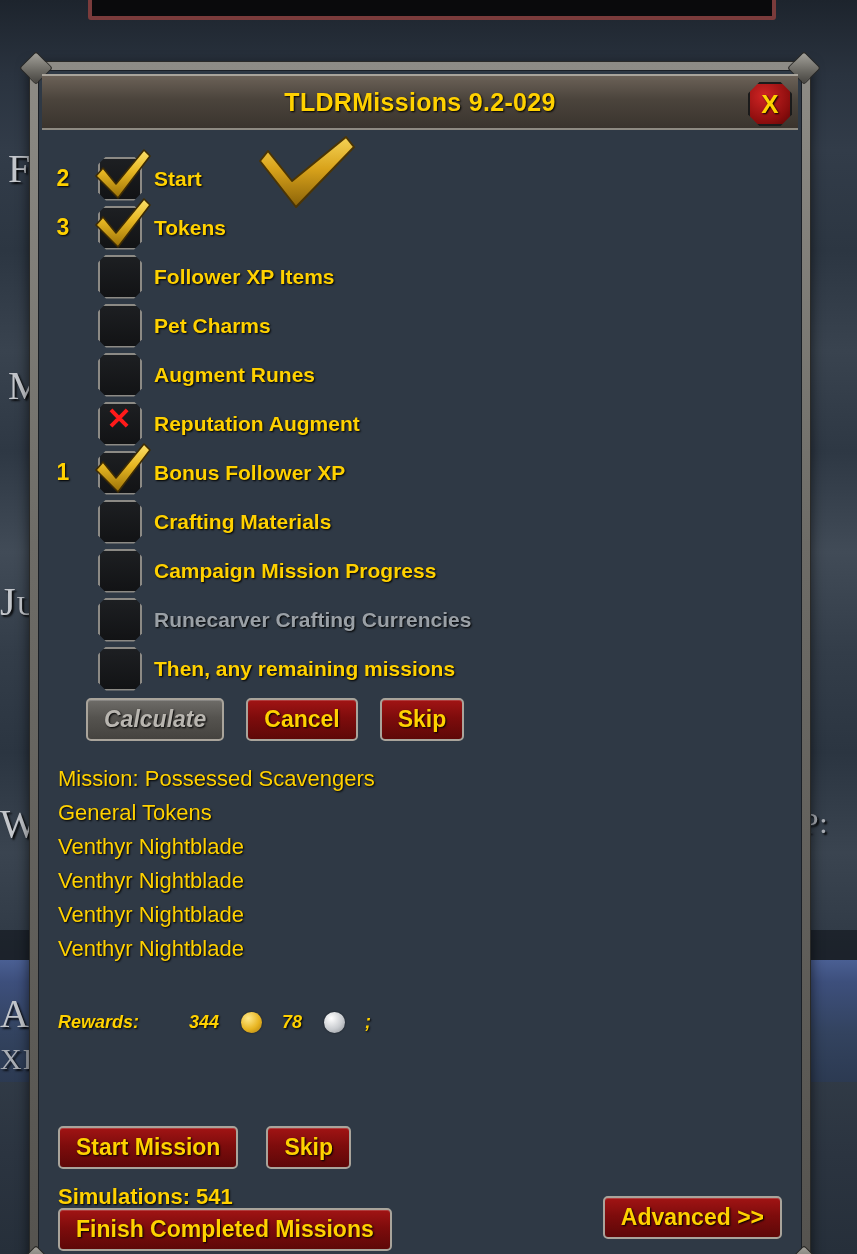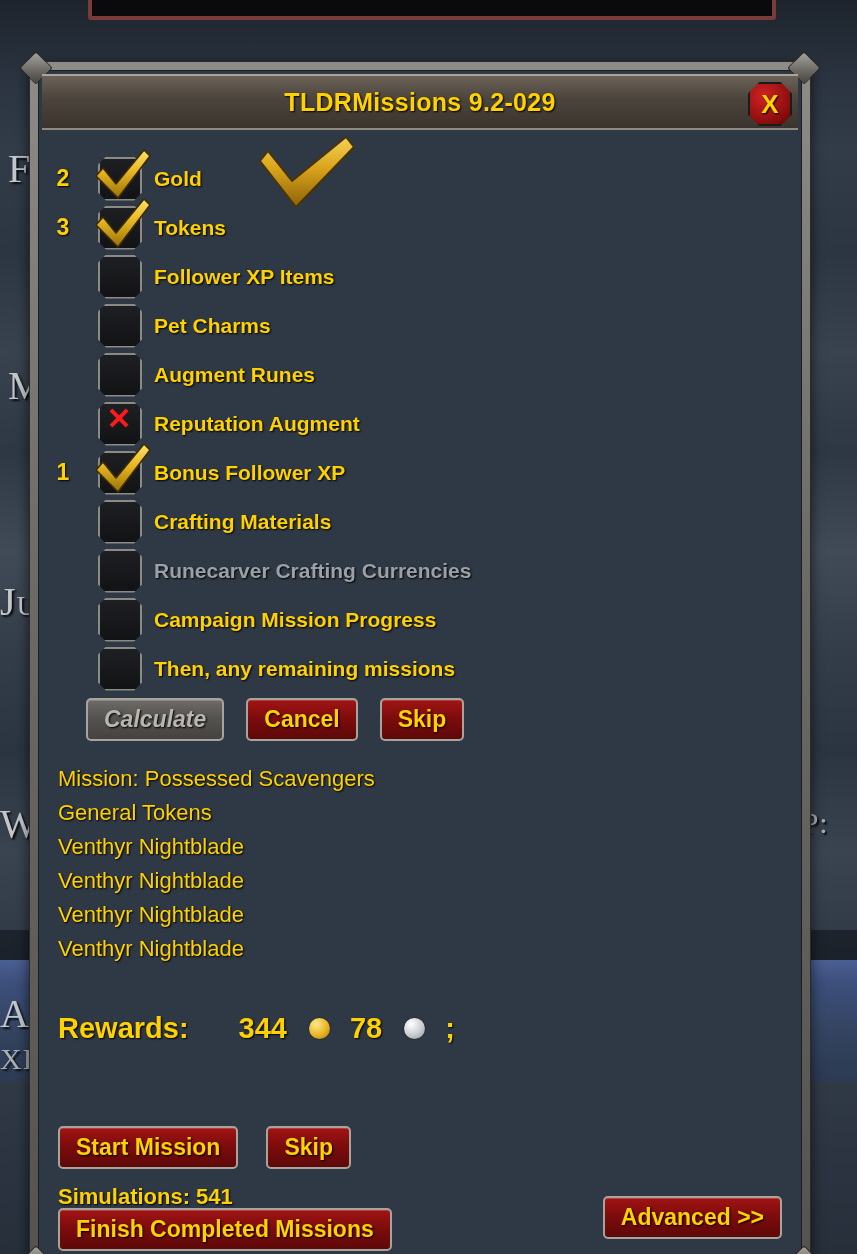--- a/index.html
+++ b/index.html
@@ -91,22 +91,22 @@
        color:#ffd100;font-size:23px;font-weight:bold;
        text-shadow:1px 1px 2px #000;padding:6px 16px;cursor:pointer;
        box-shadow:inset 0 1px 0 rgba(255,255,255,.18);}
   .btn.disabled{background:linear-gradient(180deg,#6e6c68 0%,#55534f 45%,#45433f 100%);
        color:#b9b6b0;cursor:default;font-style:italic;}
 
   
   #results{position:absolute;left:16px;}
   .rline{color:#ffd100;font-size:22px;font-weight:normal;line-height:34px;
          text-shadow:1px 1px 2px #000;white-space:nowrap;}
-  #rewards{position:absolute;left:16px;color:#ffd100;font-size:29px;font-weight:bold;
-           text-shadow:1px 1px 2px #000;display:flex;align-items:center;gap:16px;}
+  #rewards{position:absolute;left:16px;color:#ffd100;font-size:18px;font-weight:bold;
+           text-shadow:1px 1px 2px #000;display:flex;align-items:center;gap:16px;font-style:italic;}
   .coin{display:inline-block;width:21px;height:21px;border-radius:50%;
         margin:0 4px 0 6px;vertical-align:-3px;}
   .coin.gold{background:radial-gradient(circle at 35% 30%,#ffe98a,#e8b522 55%,#a87a10);
              box-shadow:0 0 2px rgba(0,0,0,.6);}
   .coin.silver{background:radial-gradient(circle at 35% 30%,#ffffff,#c9ccd0 55%,#8b8f95);
              box-shadow:0 0 2px rgba(0,0,0,.6);}
   #sims{position:absolute;left:16px;color:#ffd100;font-size:22px;font-weight:bold;
         text-shadow:1px 1px 2px #000;}
 
   
@@ -167,21 +167,21 @@
           <svg class="tick" viewBox="0 0 62 58">
   <defs>
               <linearGradient id="tg" x1="0" y1="0" x2="0" y2="1">
     <stop offset="0%" stop-color="#fde06a"></stop>
                 <stop offset="45%" stop-color="#e7b722"></stop>
     <stop offset="100%" stop-color="#9a7007"></stop>
               </linearGradient>
             </defs>
   <path d="M6,30 L13,22 L26,38 L54,4 L60,10 L28,52 Z" fill="url(#tg)" stroke="#3d2b04" stroke-width="1.6" stroke-linejoin="round"></path>
           </svg>
-          <div class="cblabel">Gold</div>
+          <div class="cblabel">Start</div>
         </div>
         <div class="cbrow">
           <div class="prio">3</div>
           <div class="cbox"></div>
           <svg class="tick" viewBox="0 0 62 58">
   <defs>
               <linearGradient id="tg" x1="0" y1="0" x2="0" y2="1">
     <stop offset="0%" stop-color="#fde06a"></stop>
                 <stop offset="45%" stop-color="#e7b722"></stop>
     <stop offset="100%" stop-color="#9a7007"></stop>
@@ -228,26 +228,26 @@
           <div class="cblabel">Bonus Follower XP</div>
         </div>
         <div class="cbrow">
           <div class="prio"></div>
           <div class="cbox"></div>
           <div class="cblabel">Crafting Materials</div>
         </div>
         <div class="cbrow">
           <div class="prio"></div>
           <div class="cbox"></div>
+          <div class="cblabel">Campaign Mission Progress</div>
+        </div>
+        <div class="cbrow">
+          <div class="prio"></div>
+          <div class="cbox"></div>
           <div class="cblabel dim">Runecarver Crafting Currencies</div>
-        </div>
-        <div class="cbrow">
-          <div class="prio"></div>
-          <div class="cbox"></div>
-          <div class="cblabel">Campaign Mission Progress</div>
         </div>
         <div class="cbrow">
           <div class="prio"></div>
           <div class="cbox"></div>
           <div class="cblabel">Then, any remaining missions</div>
         </div>
       </div>
 
     <div class="btnrow" style="top:566px;left:44px;">
       <div class="btn disabled">Calculate</div>

